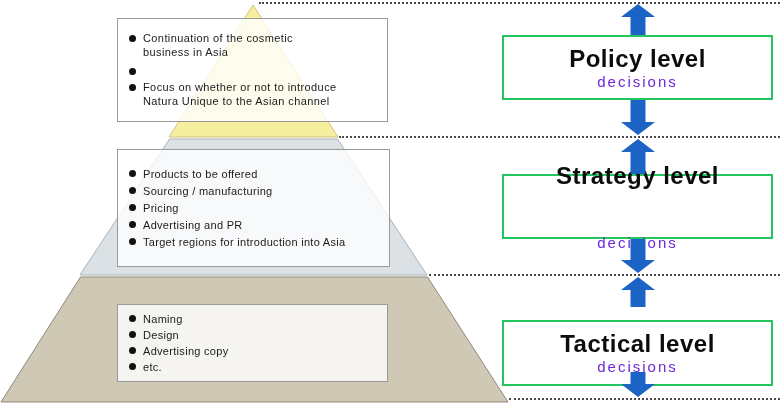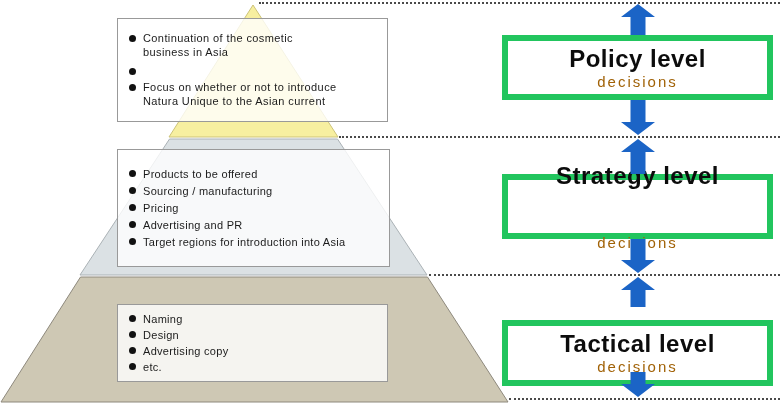--- a/index.html
+++ b/index.html
@@ -20,25 +20,25 @@
   .dot::before{content:"";display:block;width:7px;height:7px;border-radius:50%;background:#111;margin-top:3px;}
   .bt{font-size:11px;letter-spacing:0.4px;line-height:13.5px;}
   .list-top{gap:6px;}
   .list-top .bt{max-width:196px;}
   .list-mid{gap:2px;}
   .list-mid .bt,.list-bot .bt{line-height:15px;white-space:nowrap;letter-spacing:0.3px;}
   .list-bot{gap:1px;}
   
   .level-box{
     position:absolute;left:502px;width:271px;background:#ffffff;
-    border:6px solid #22c55e;box-sizing:border-box;
+    border:2px solid #22c55e;box-sizing:border-box;
     display:flex;flex-direction:column;align-items:center;justify-content:center;
   }
   .level-title{font-size:24px;font-weight:bold;color:#0c0c0c;letter-spacing:0.5px;line-height:26px;}
-  .level-sub{font-size:15px;color:#a16207;letter-spacing:2px;margin-top:1px;}
+  .level-sub{font-size:15px;color:#6d28d9;letter-spacing:2px;margin-top:1px;}
   
   .dotline{position:absolute;height:0;border-top:2px dotted #4a4a4a;}
   
   .arrow{position:absolute;left:621px;}
 </style>
 </head>
 <body>
 
 <div class="canvas">
 
@@ -56,21 +56,21 @@
   <div class="note-box list-top" style="left:117px;top:18px;width:271px;height:104px;">
     <div class="bullet">
       <span class="dot"></span>
       <span class="bt">Continuation of the cosmetic business in Asia</span>
     </div>
     <div class="bullet">
       <span class="dot"></span>
     </div>
     <div class="bullet">
       <span class="dot"></span>
-      <span class="bt">Focus on whether or not to introduce Natura Unique to the Asian current</span>
+      <span class="bt">Focus on whether or not to introduce Natura Unique to the Asian channel</span>
     </div>
   </div>
 
   <div class="note-box list-mid" style="left:117px;top:149px;width:273px;height:118px;">
     <div class="bullet">
       <span class="dot"></span>
       <span class="bt">Products to be offered</span>
     </div>
     <div class="bullet">
       <span class="dot"></span>

